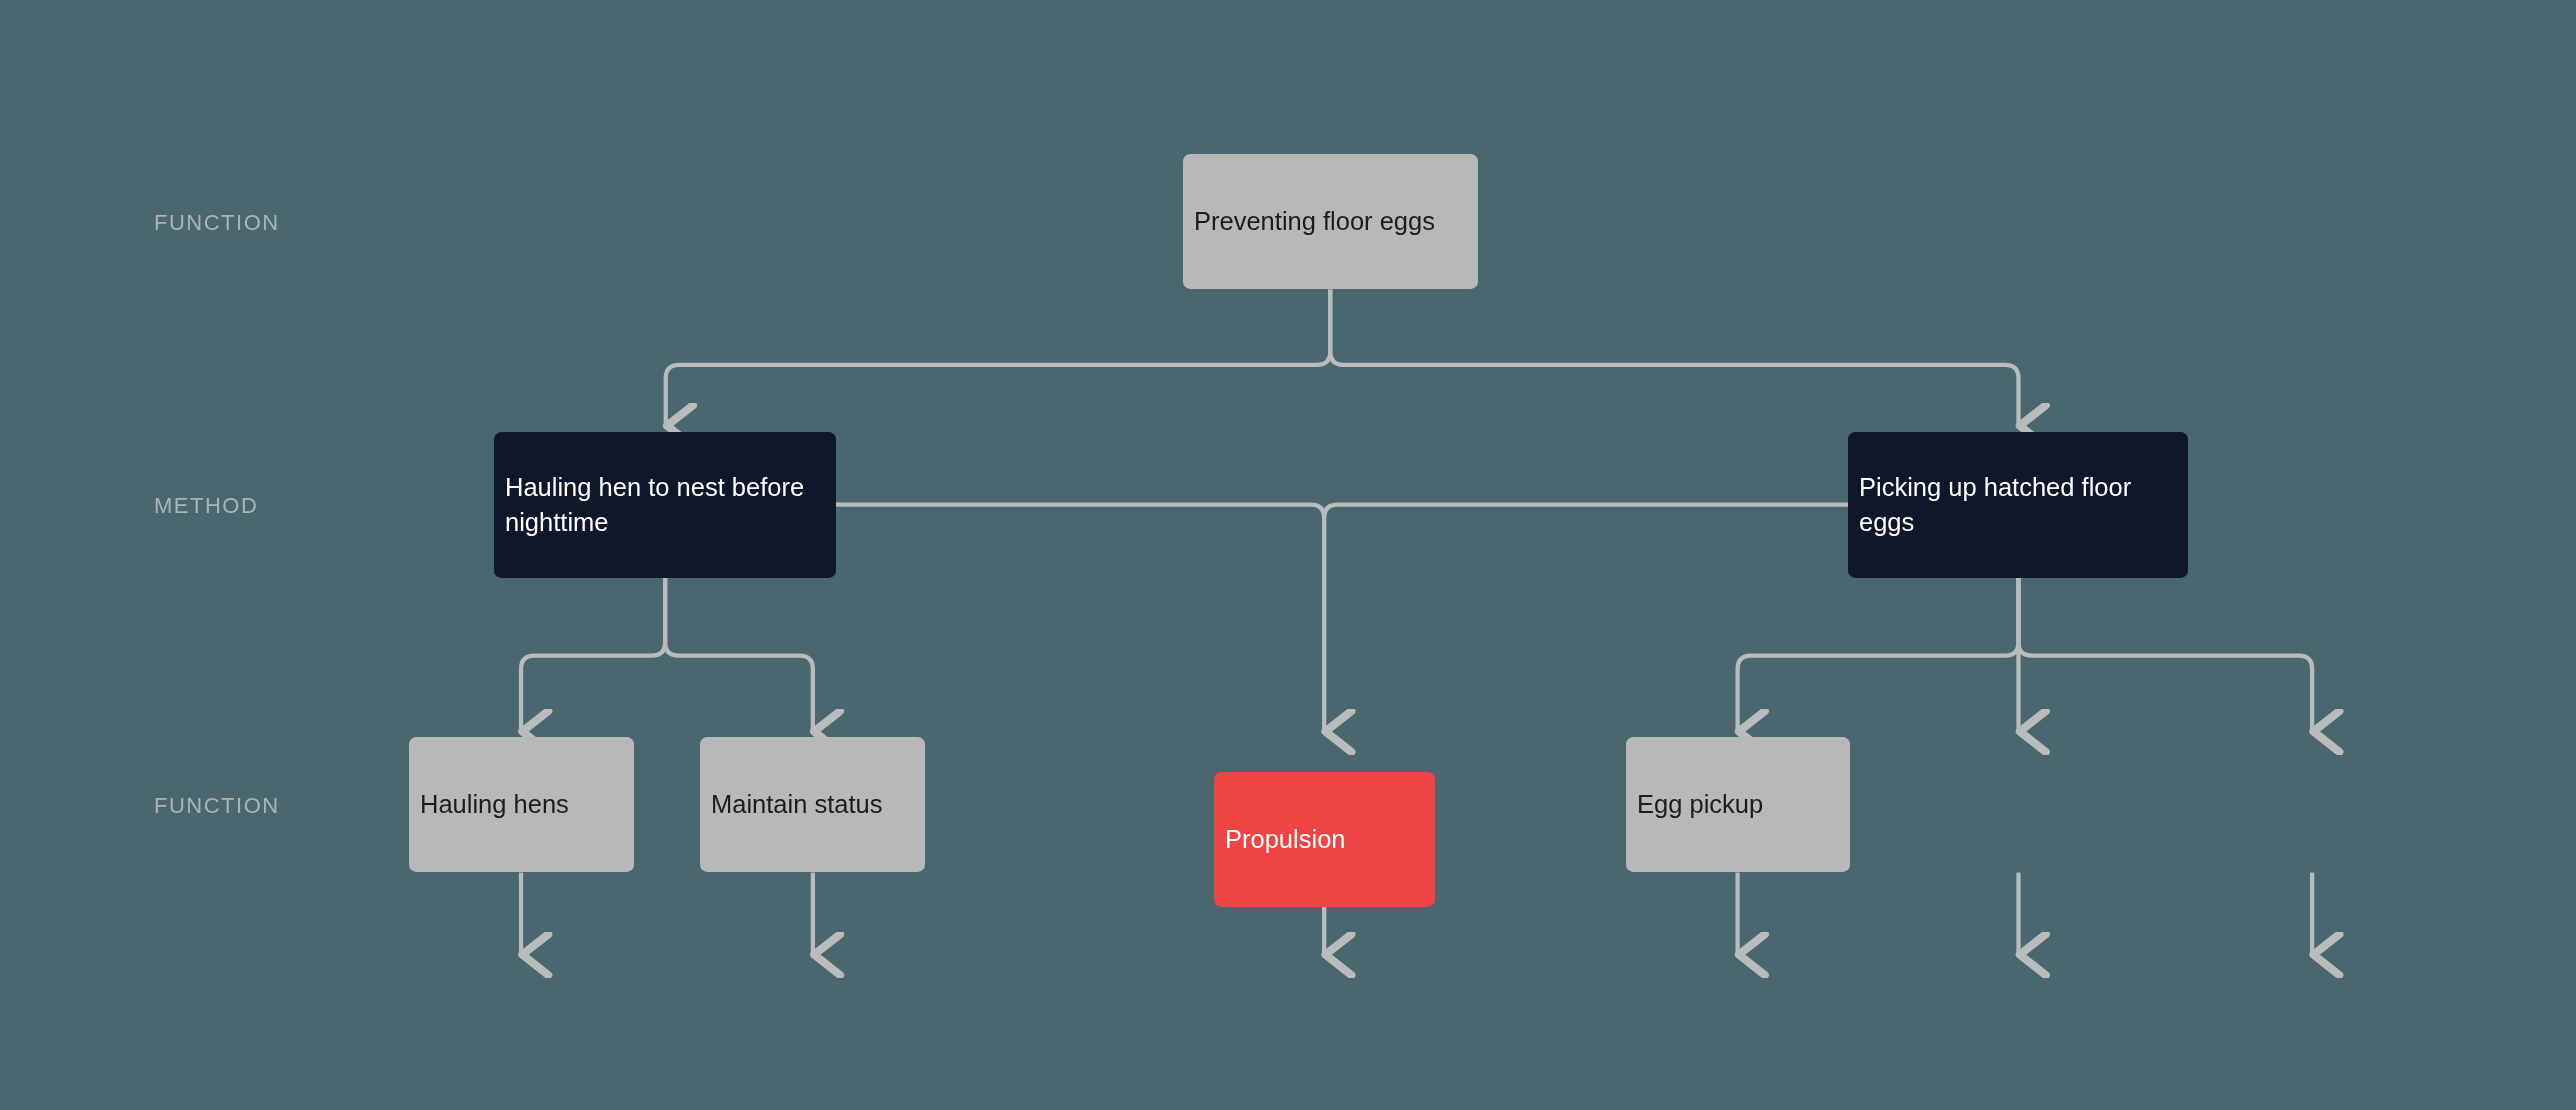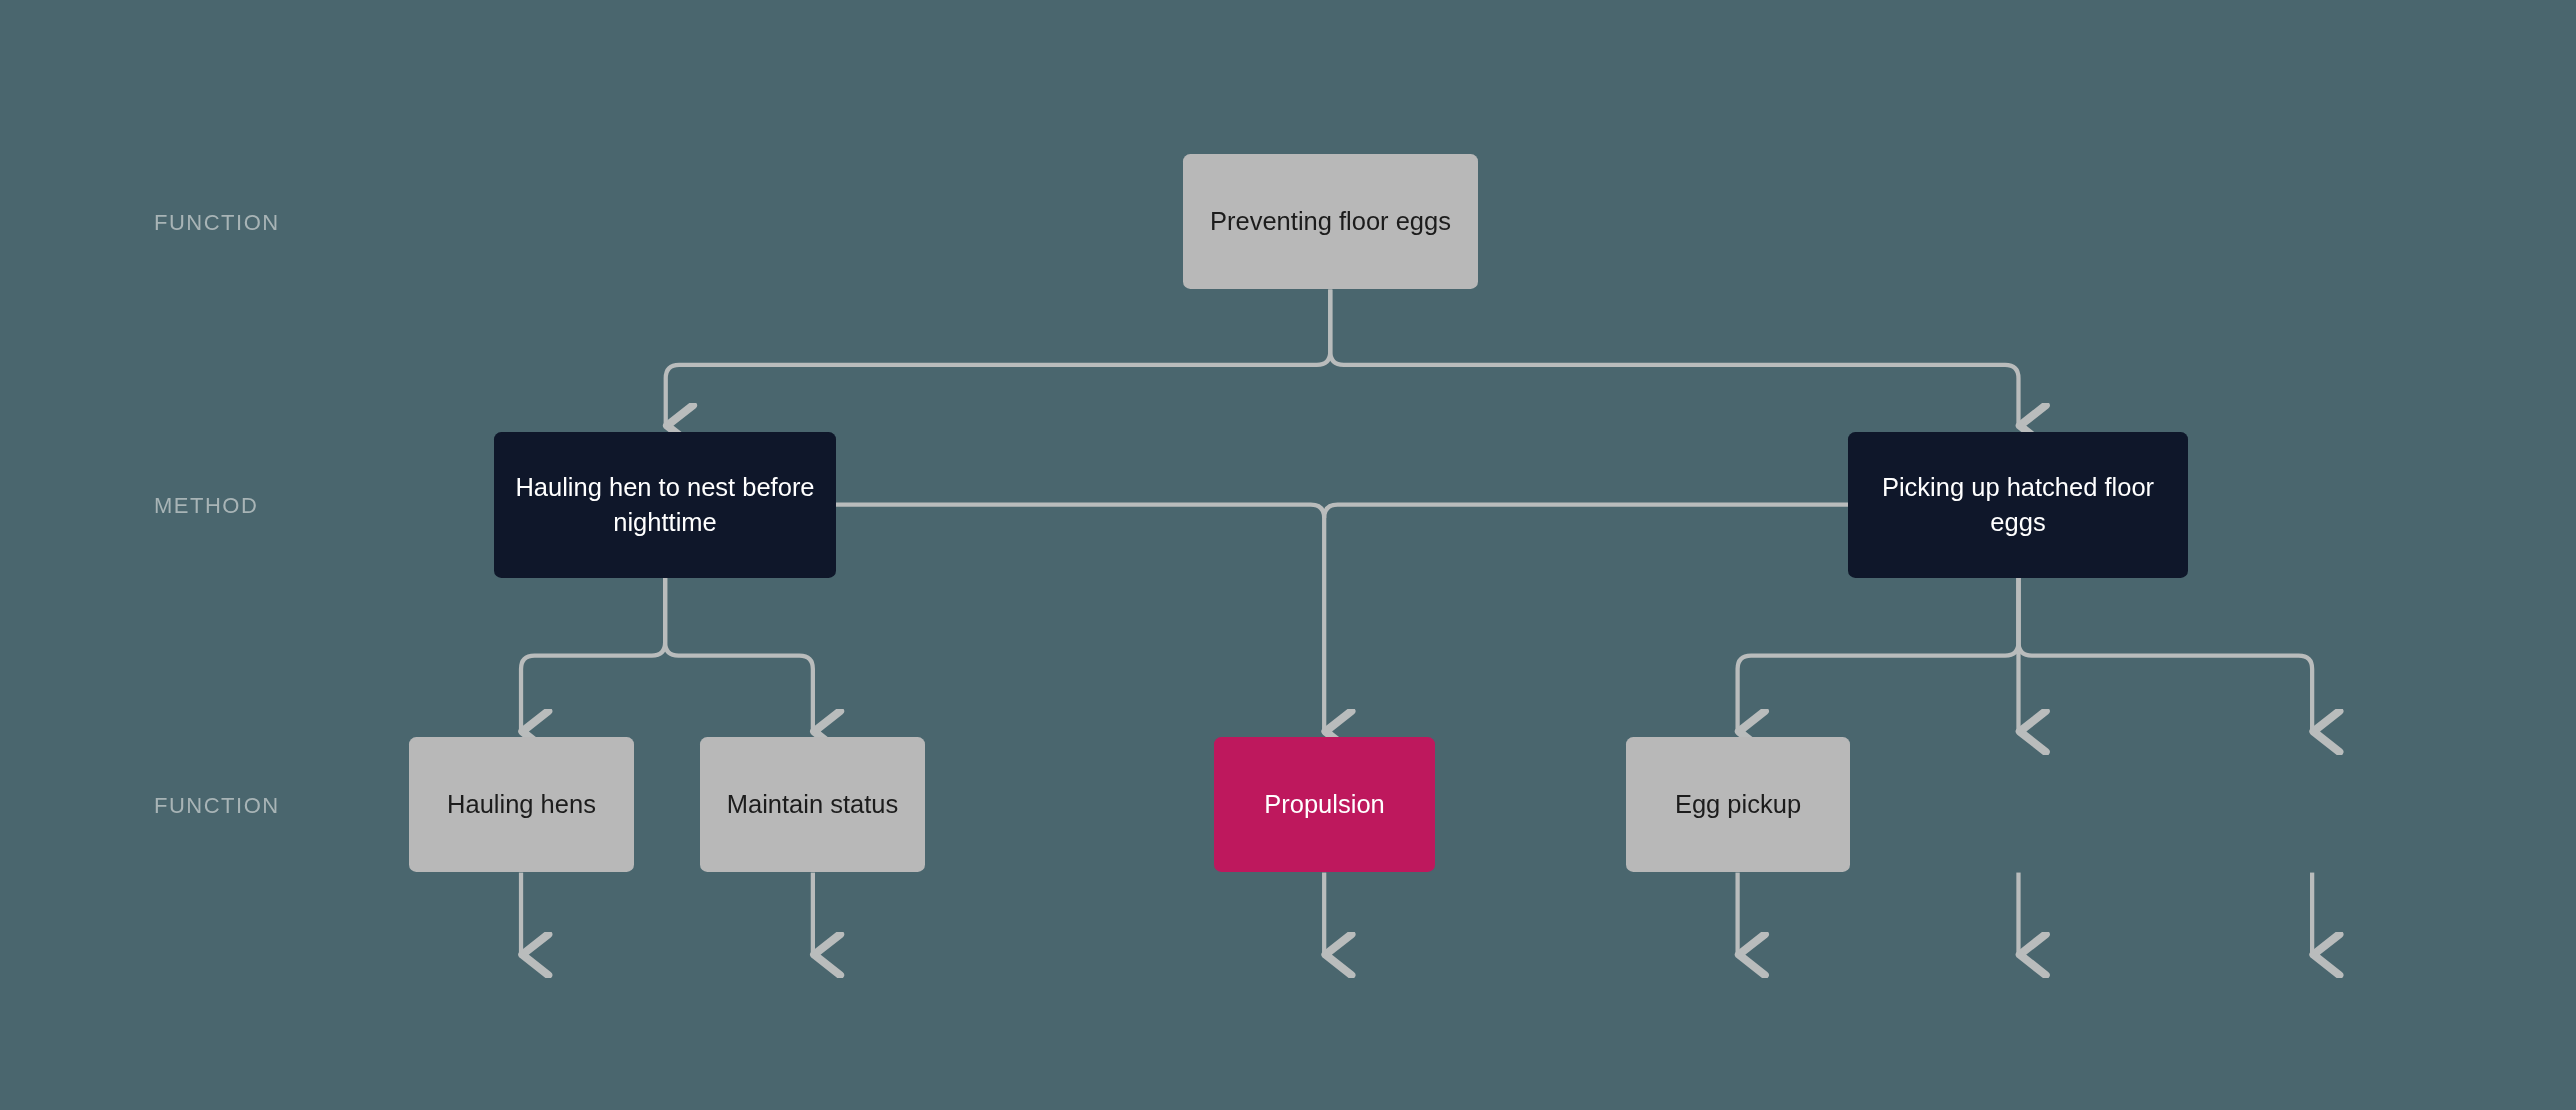--- a/index.html
+++ b/index.html
@@ -34,37 +34,38 @@
     transform: translateY(-50%);
     font-family: "Liberation Sans", sans-serif;
   }
   .node {
     position: absolute;
     box-sizing: border-box;
     border-radius: 7.3px;
     display: flex;
     align-items: center;
     justify-content: center;
-    text-align: center;
+    text-align: left;
     font-size: 25.5px;
     line-height: 1.38;
     padding: 3.6px 11px;
     font-family: "Liberation Sans", sans-serif;
   }
   .node.light {
     background: #b8b8b8;
     color: #1c1c1c;
   }
   .node.dark {
     background: #0f172a;
     color: #ffffff;
   }
   .node.mid {
-    background: #be185d;
+    background: #ef4444;
     color: #ffffff;
+    margin-top: 35px;
   }
   .node-label {
     display: block;
     width: 100%;
   }
 </style>
 </head>
 <body>
 
 <div id="stage">

